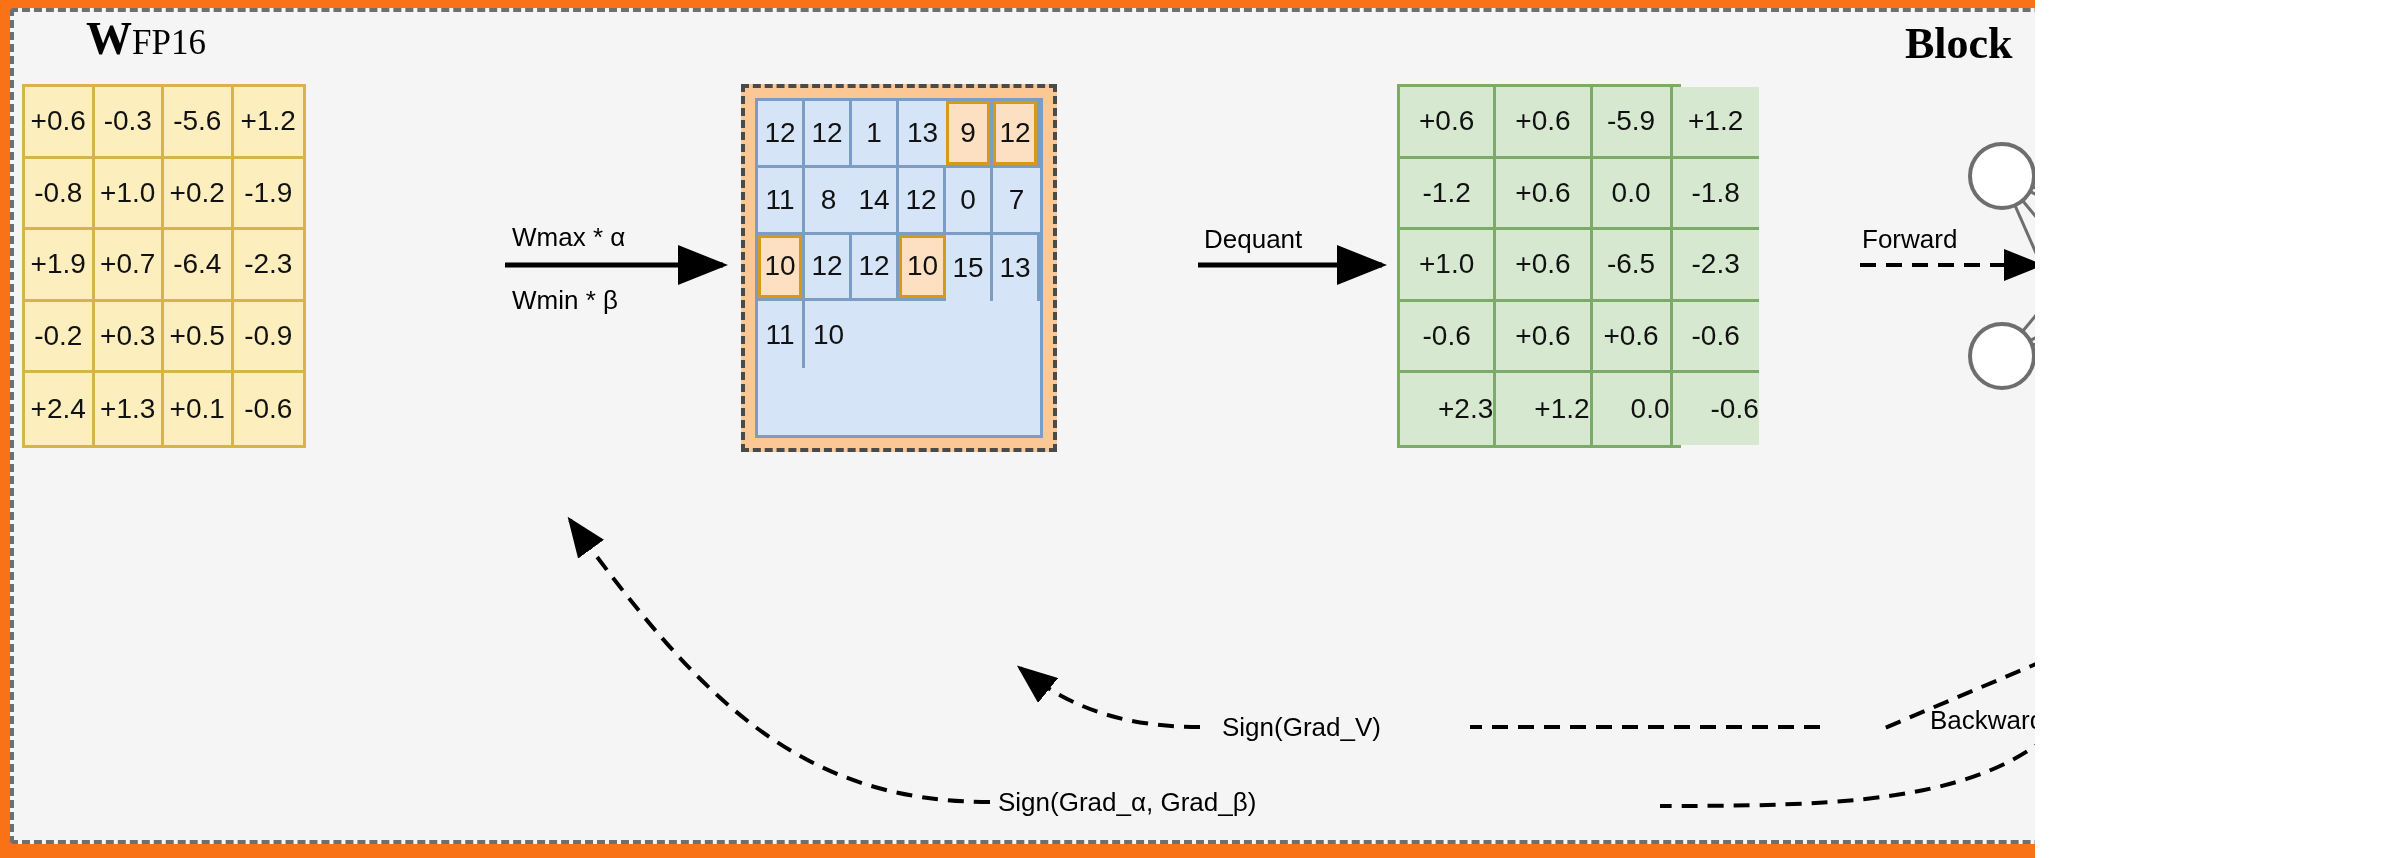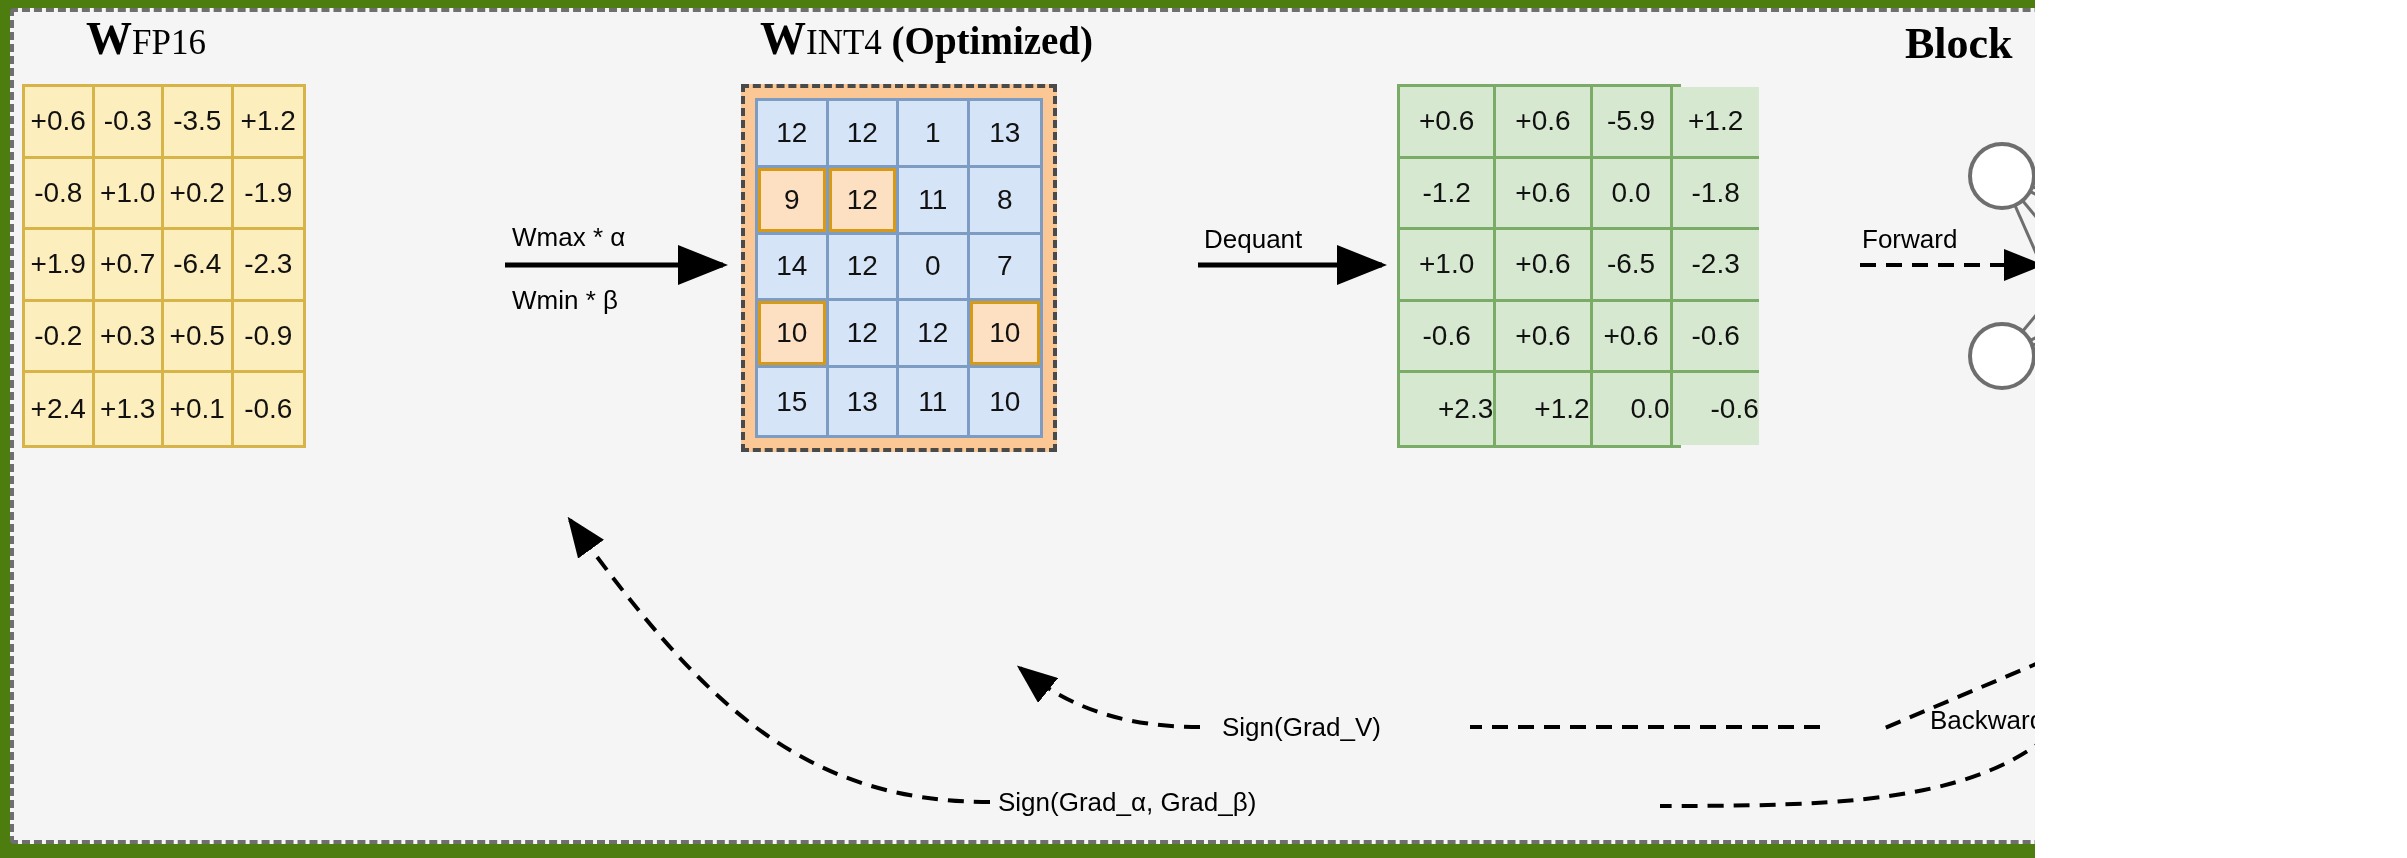--- a/index.html
+++ b/index.html
@@ -7,21 +7,21 @@
     padding: 0;
     background: #ffffff;
   }
   body {
     font-family: "Liberation Sans", sans-serif;
   }
   #canvas {
     position: relative;
     width: 2035px;
     height: 858px;
-    background: #4d7c0f;
+    background: #f97316;
     overflow: hidden;
   }
   .outer-dash {
     position: absolute;
     left: 10px;
     top: 8px;
     width: 2380px;
     height: 836px;
     border: 4px dashed #6f6f6f;
     border-radius: 4px;
@@ -82,21 +82,21 @@
     width: 316px; height: 368px;
     background: #fac795;
     border: 4px dashed #4a4a4a;
     box-sizing: border-box;
     padding: 10px;
   }
   #m-int4 {
     position: relative;
     width: 100%; height: 100%;
     display: grid;
-    grid-template-columns: repeat(4, 1fr);
+    grid-template-columns: repeat(6, 1fr);
     grid-template-rows: repeat(5, 1fr);
     border: 3px solid #7d9cc4;
     box-sizing: border-box;
     background: #d6e4f7;
   }
   #m-int4 .cell {
     border-right: 3px solid #7d9cc4;
     border-bottom: 3px solid #7d9cc4;
     font-size: 28px;
     background: #d6e4f7;
@@ -154,31 +154,28 @@
 </head>
 <body>
 
 <div id="canvas">
   <div class="outer-dash"></div>
 
   <div class="panel-title" style="left:86px; top:16px;">
     <span class="big">W</span><span class="sub">FP16</span>
   </div>
 
-  <div class="panel-title" style="left:760px; top:16px;">
-    <span class="big">W</span><span class="sub">INT4</span><span class="bold-paren">&nbsp;</span><span class="bold-paren">(Optimized)</span>
-  </div>
 
 
   <div class="blk-title">Block</div>
 
   <div class="matrix" id="m-fp16">
     <div class="cell">+0.6</div>
     <div class="cell">-0.3</div>
-    <div class="cell">-3.5</div>
+    <div class="cell">-5.6</div>
     <div class="cell lastcol">+1.2</div>
 
     <div class="cell">-0.8</div>
     <div class="cell">+1.0</div>
     <div class="cell">+0.2</div>
     <div class="cell lastcol">-1.9</div>
 
     <div class="cell">+1.9</div>
     <div class="cell">+0.7</div>
     <div class="cell">-6.4</div>

